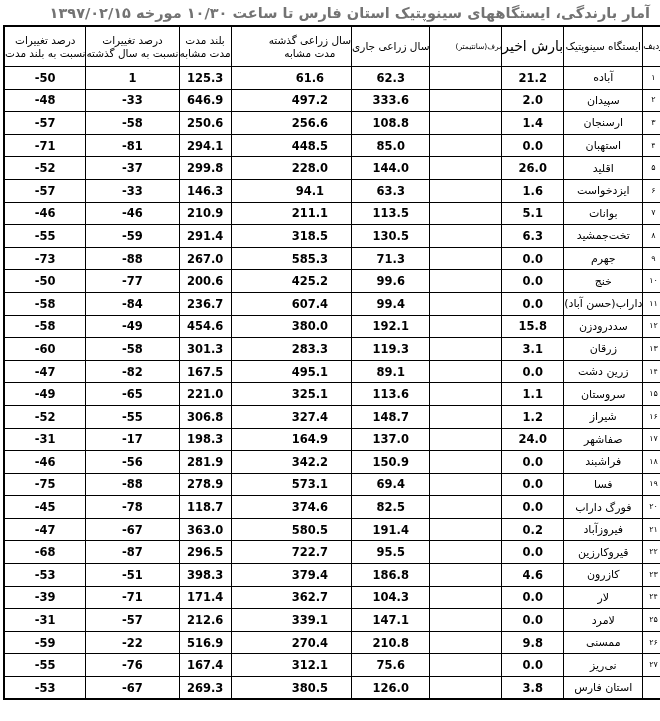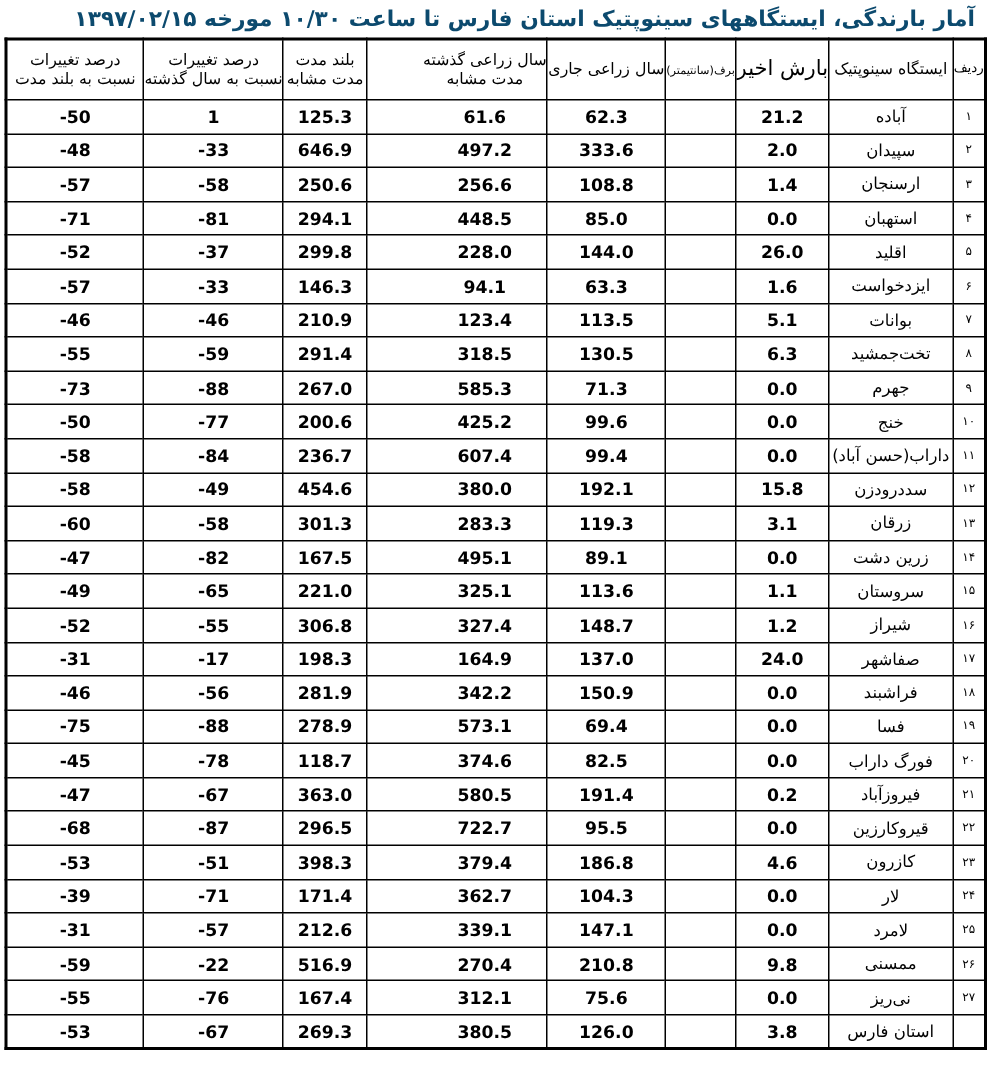--- a/index.html
+++ b/index.html
@@ -4,33 +4,33 @@
 <style>
   html,body{margin:0;padding:0;}
   body{
     width:660px;height:721px;background:#ffffff;color:#000;
     font-family:"DejaVu Sans",sans-serif;overflow:hidden;
   }
   .page{width:660px;height:721px;}
   .title{
     direction:rtl;text-align:right;font-weight:bold;
     font-size:14.5px;line-height:21px;padding:3px 10px 1px 6px;
-    color:#0c4a6e;
+    color:#737373;
   }
   table{
     border-collapse:collapse;table-layout:fixed;direction:rtl;
     margin:0 2px 0 3px;border:2px solid #000;
   }
   th,td{
     border:1.5px solid #000;padding:0;text-align:center;vertical-align:middle;
     overflow:hidden;white-space:nowrap;
   }
   thead th{font-weight:normal;font-size:10.5px;height:39px;line-height:13px;}
   thead th.col-radif{font-size:9px;margin-left:12px;}
-  thead th.col-snow{font-size:7.5px;}
+  thead th.col-snow{font-size:7.5px;padding-left:25px;}
   thead th.col-recent{font-size:14px;}
   tbody tr{height:22.6px;}
   td{font-size:11px;}
   td.num{
     direction:ltr;font-weight:bold;font-size:11.5px;
   }
   td.col-station{font-size:11px;}
   td.col-radif{font-size:8px;line-height:8px;}
   .col-radif{width:21px;}
   .col-station{width:101px;}
@@ -151,21 +151,21 @@
           <td class="col-long num">146.3</td>
           <td class="col-pct_last num">-33</td>
           <td class="col-pct_long num">-57</td>
         </tr>
         <tr>
           <td class="col-radif">۷</td>
           <td class="col-station">بوانات</td>
           <td class="col-recent num">5.1</td>
           <td class="col-snow num"></td>
           <td class="col-current num">113.5</td>
-          <td class="col-last num">123.4</td>
+          <td class="col-last num">211.1</td>
           <td class="col-long num">210.9</td>
           <td class="col-pct_last num">-46</td>
           <td class="col-pct_long num">-46</td>
         </tr>
         <tr>
           <td class="col-radif">۸</td>
           <td class="col-station">تخت‌جمشید</td>
           <td class="col-recent num">6.3</td>
           <td class="col-snow num"></td>
           <td class="col-current num">130.5</td>

